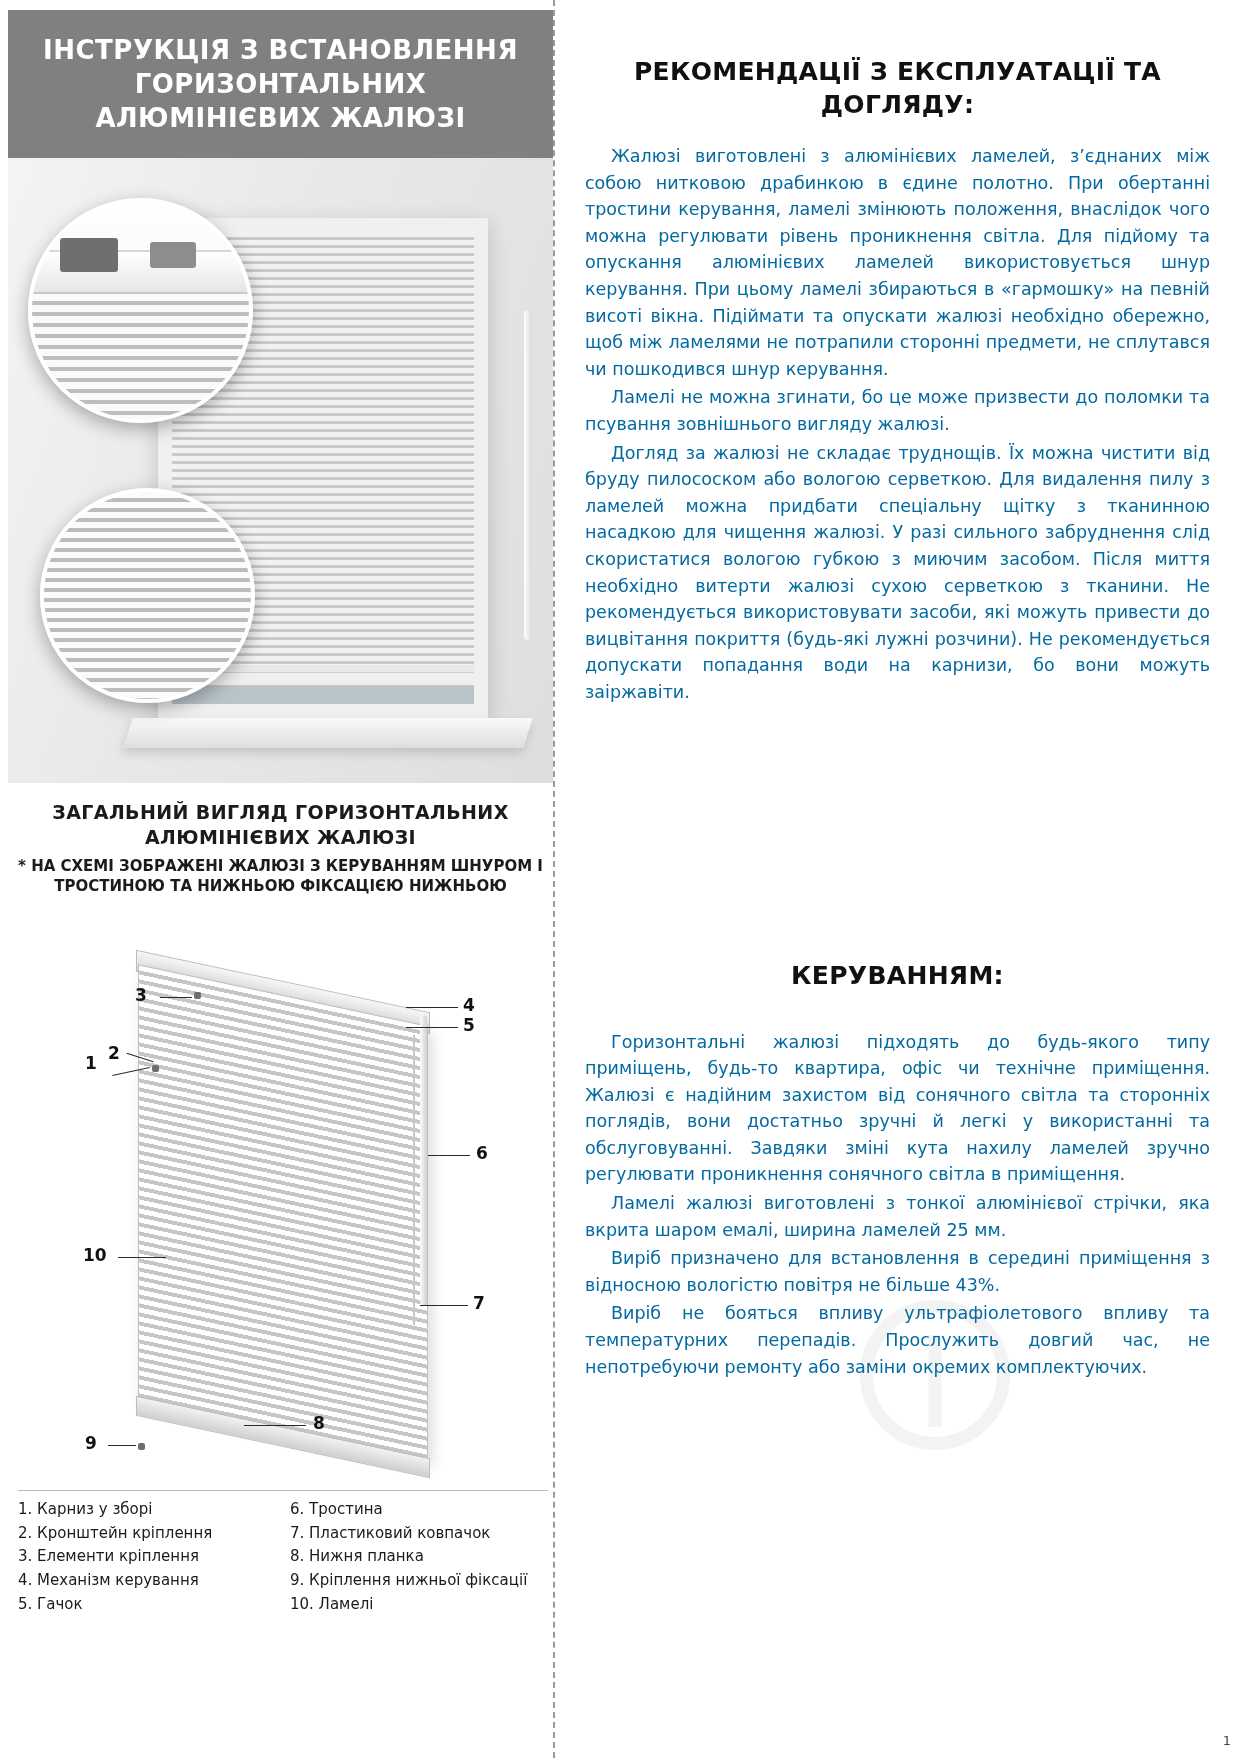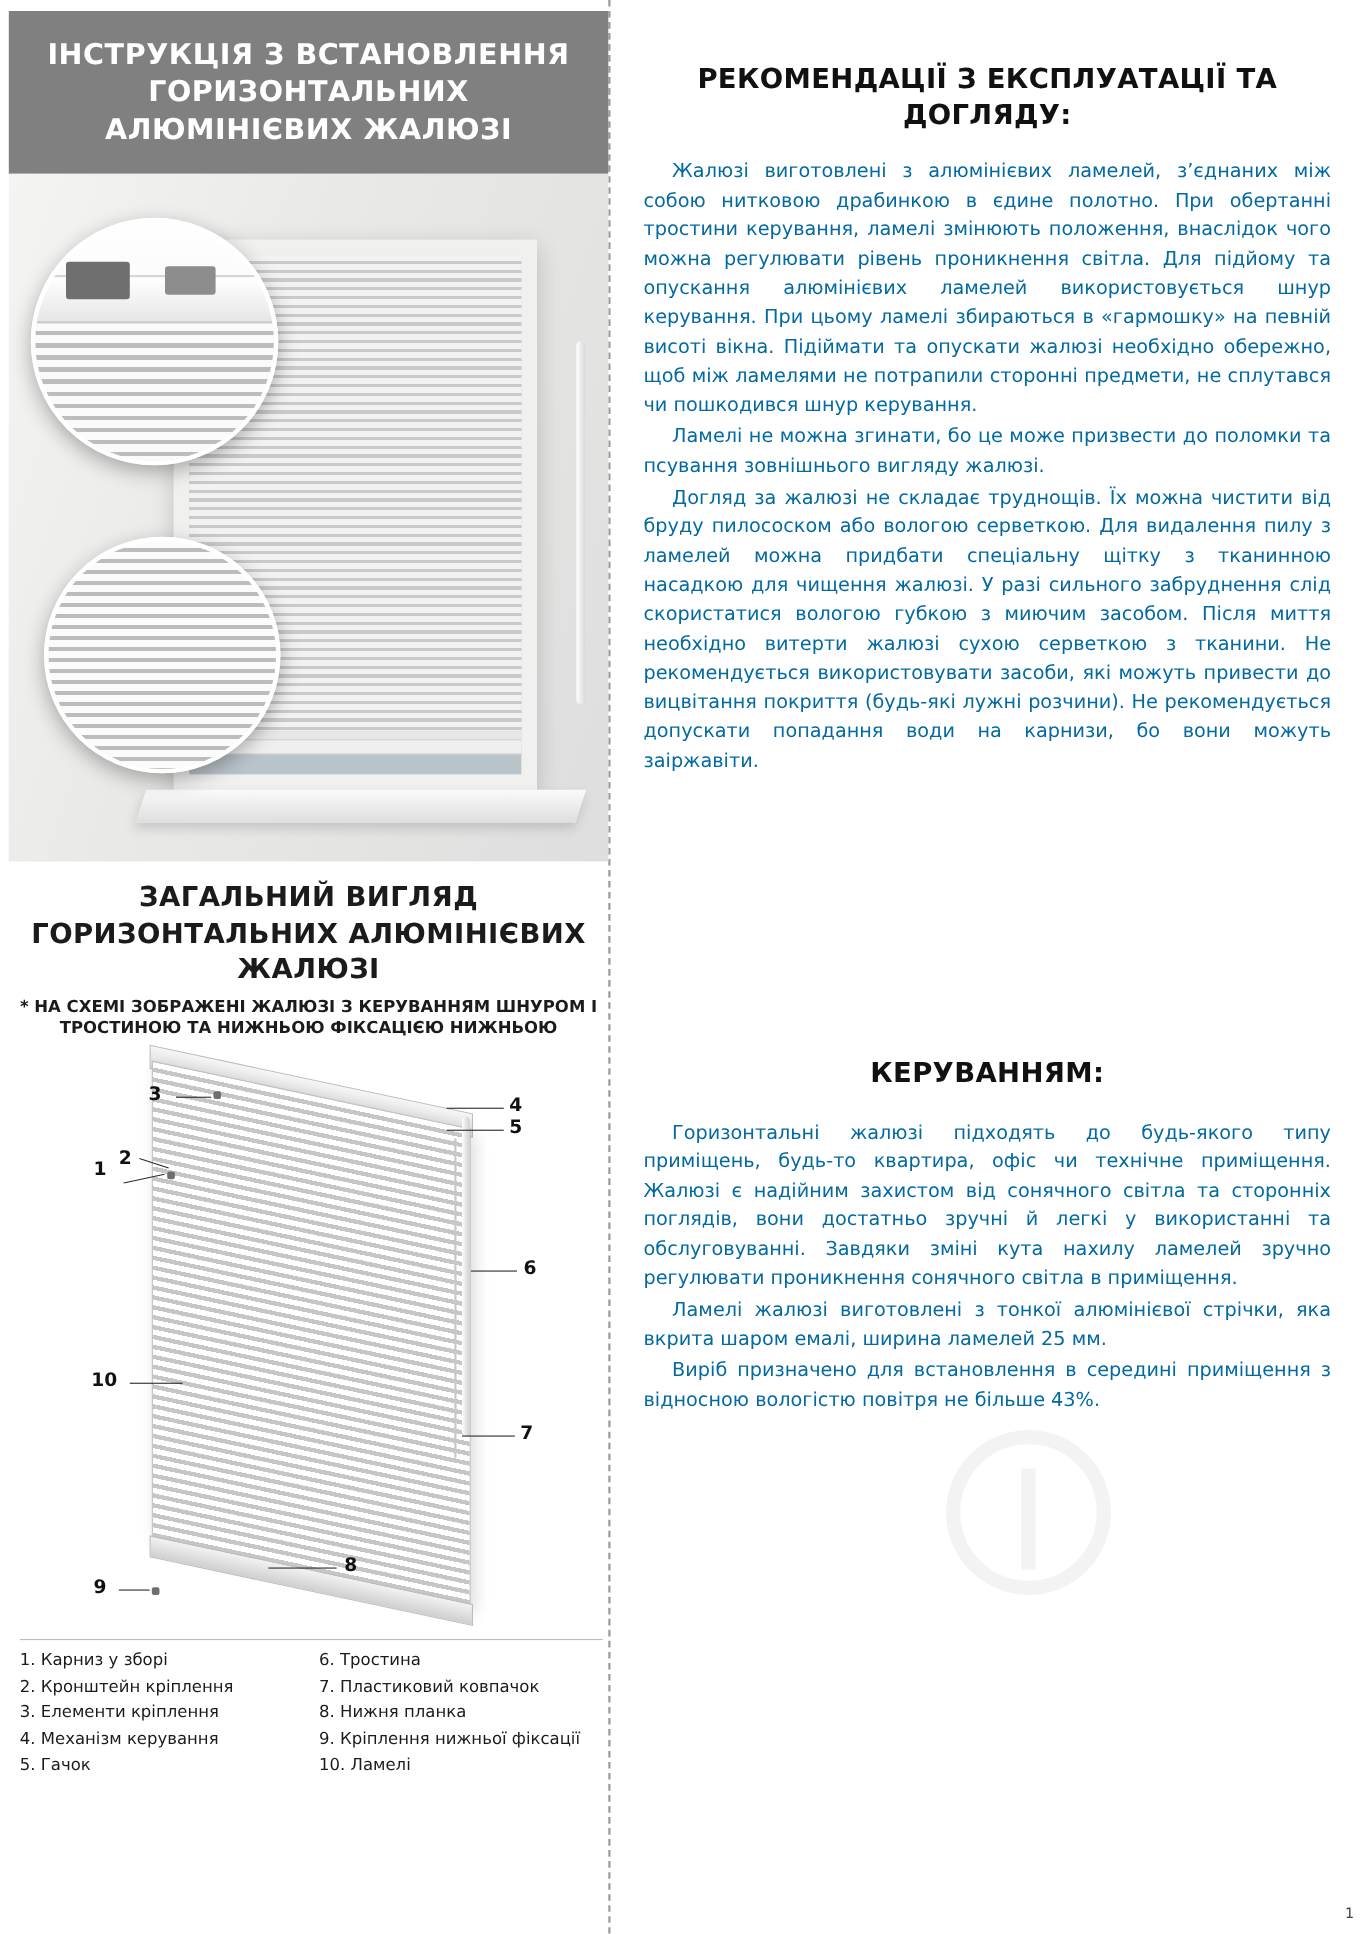--- a/index.html
+++ b/index.html
@@ -107,21 +107,21 @@
   .wand {
     position:absolute; left:352px; top:78px; width:8px; height:330px;
     background: linear-gradient(90deg,#ffffff,#d9d9d9); border-radius:4px;
   }
 
   
   .sub-title {
     position:absolute; left:8px; top:800px; width:545px; text-align:center;
     color:#1b1b1b;
   }
-  .sub-title .t1 { font-size:25px; font-weight:700; line-height:1.3; letter-spacing:.4px;}
+  .sub-title .t1 { font-size:19px; font-weight:700; line-height:1.3; letter-spacing:.4px;}
   .sub-title .t2 { font-size:15px; font-weight:700; line-height:1.3; margin-top:8px; letter-spacing:0;}
 
   .diagram {
     position:absolute; left:8px; top:975px; width:545px; height:505px;
   }
   .blind-iso {
     position:absolute; left:130px; top:20px; width:290px; height:435px;
     transform: skewY(12deg);
     background: repeating-linear-gradient(180deg,#ffffff 0px,#ffffff 5px,#c6c6c6 5px,#c6c6c6 9px);
     border:1px solid #c0c0c0;
@@ -171,21 +171,21 @@
     text-align:center; font-size:25px; font-weight:700; line-height:1.3;
     letter-spacing:.3px; color:#111;
   }
   .r-sec1 { position:absolute; left:10px; top:56px; width:625px; }
   .r-body {
     margin-top:22px;
     font-size:17.5px; line-height:1.52; text-align:justify; color:#0369a1;
   }
   .r-body p { margin:0 0 2px 0; text-indent: 26px; }
   .r-sec2 { position:absolute; left:10px; top:960px; width:625px; }
-  .r-sec2 .r-body { margin-top:24px; }
+  .r-sec2 .r-body { margin-top:36px; }
 
   .page-num {
     position:absolute; right:14px; bottom:10px; font-size:13px; color:#444;
   }
 
   
   .wm {
     position:absolute; border-radius:50%;
     border:13px solid rgba(170,170,170,.14);
     width:150px; height:150px;
@@ -304,18 +304,19 @@
         <p>Догляд за жалюзі не складає труднощів. Їх можна чистити від бруду пилососком або вологою серветкою. Для видалення пилу з ламелей можна придбати спеціальну щітку з тканинною насадкою для чищення жалюзі. У разі сильного забруднення слід скористатися вологою губкою з миючим засобом. Після миття необхідно витерти жалюзі сухою серветкою з тканини. Не рекомендується використовувати засоби, які можуть привести до вицвітання покриття (будь-які лужні розчини). Не рекомендується допускати попадання води на карнизи, бо вони можуть заіржавіти.</p>
       </div>
     </div>
 
     <div class="r-sec2">
       <div class="r-title">КЕРУВАННЯМ:</div>
       <div class="r-body">
         <p>Горизонтальні жалюзі підходять до будь-якого типу приміщень, будь-то квартира, офіс чи технічне приміщення. Жалюзі є надійним захистом від сонячного світла та сторонніх поглядів, вони достатньо зручні й легкі у використанні та обслуговуванні. Завдяки зміні кута нахилу ламелей зручно регулювати проникнення сонячного світла в приміщення.</p>
         <p>Ламелі жалюзі виготовлені з тонкої алюмінієвої стрічки, яка вкрита шаром емалі, ширина ламелей 25 мм.</p>
         <p>Виріб призначено для встановлення в середині приміщення з відносною вологістю повітря не більше 43%.</p>
+        <p>Виріб не бояться впливу ультрафіолетового впливу та температурних перепадів. Прослужить довгий час, не непотребуючи ремонту або заміни окремих комплектуючих.</p>
       </div>
     </div>
   </div>
 
   <div class="page-num">1</div>
 </div>
 
 </body></html>

